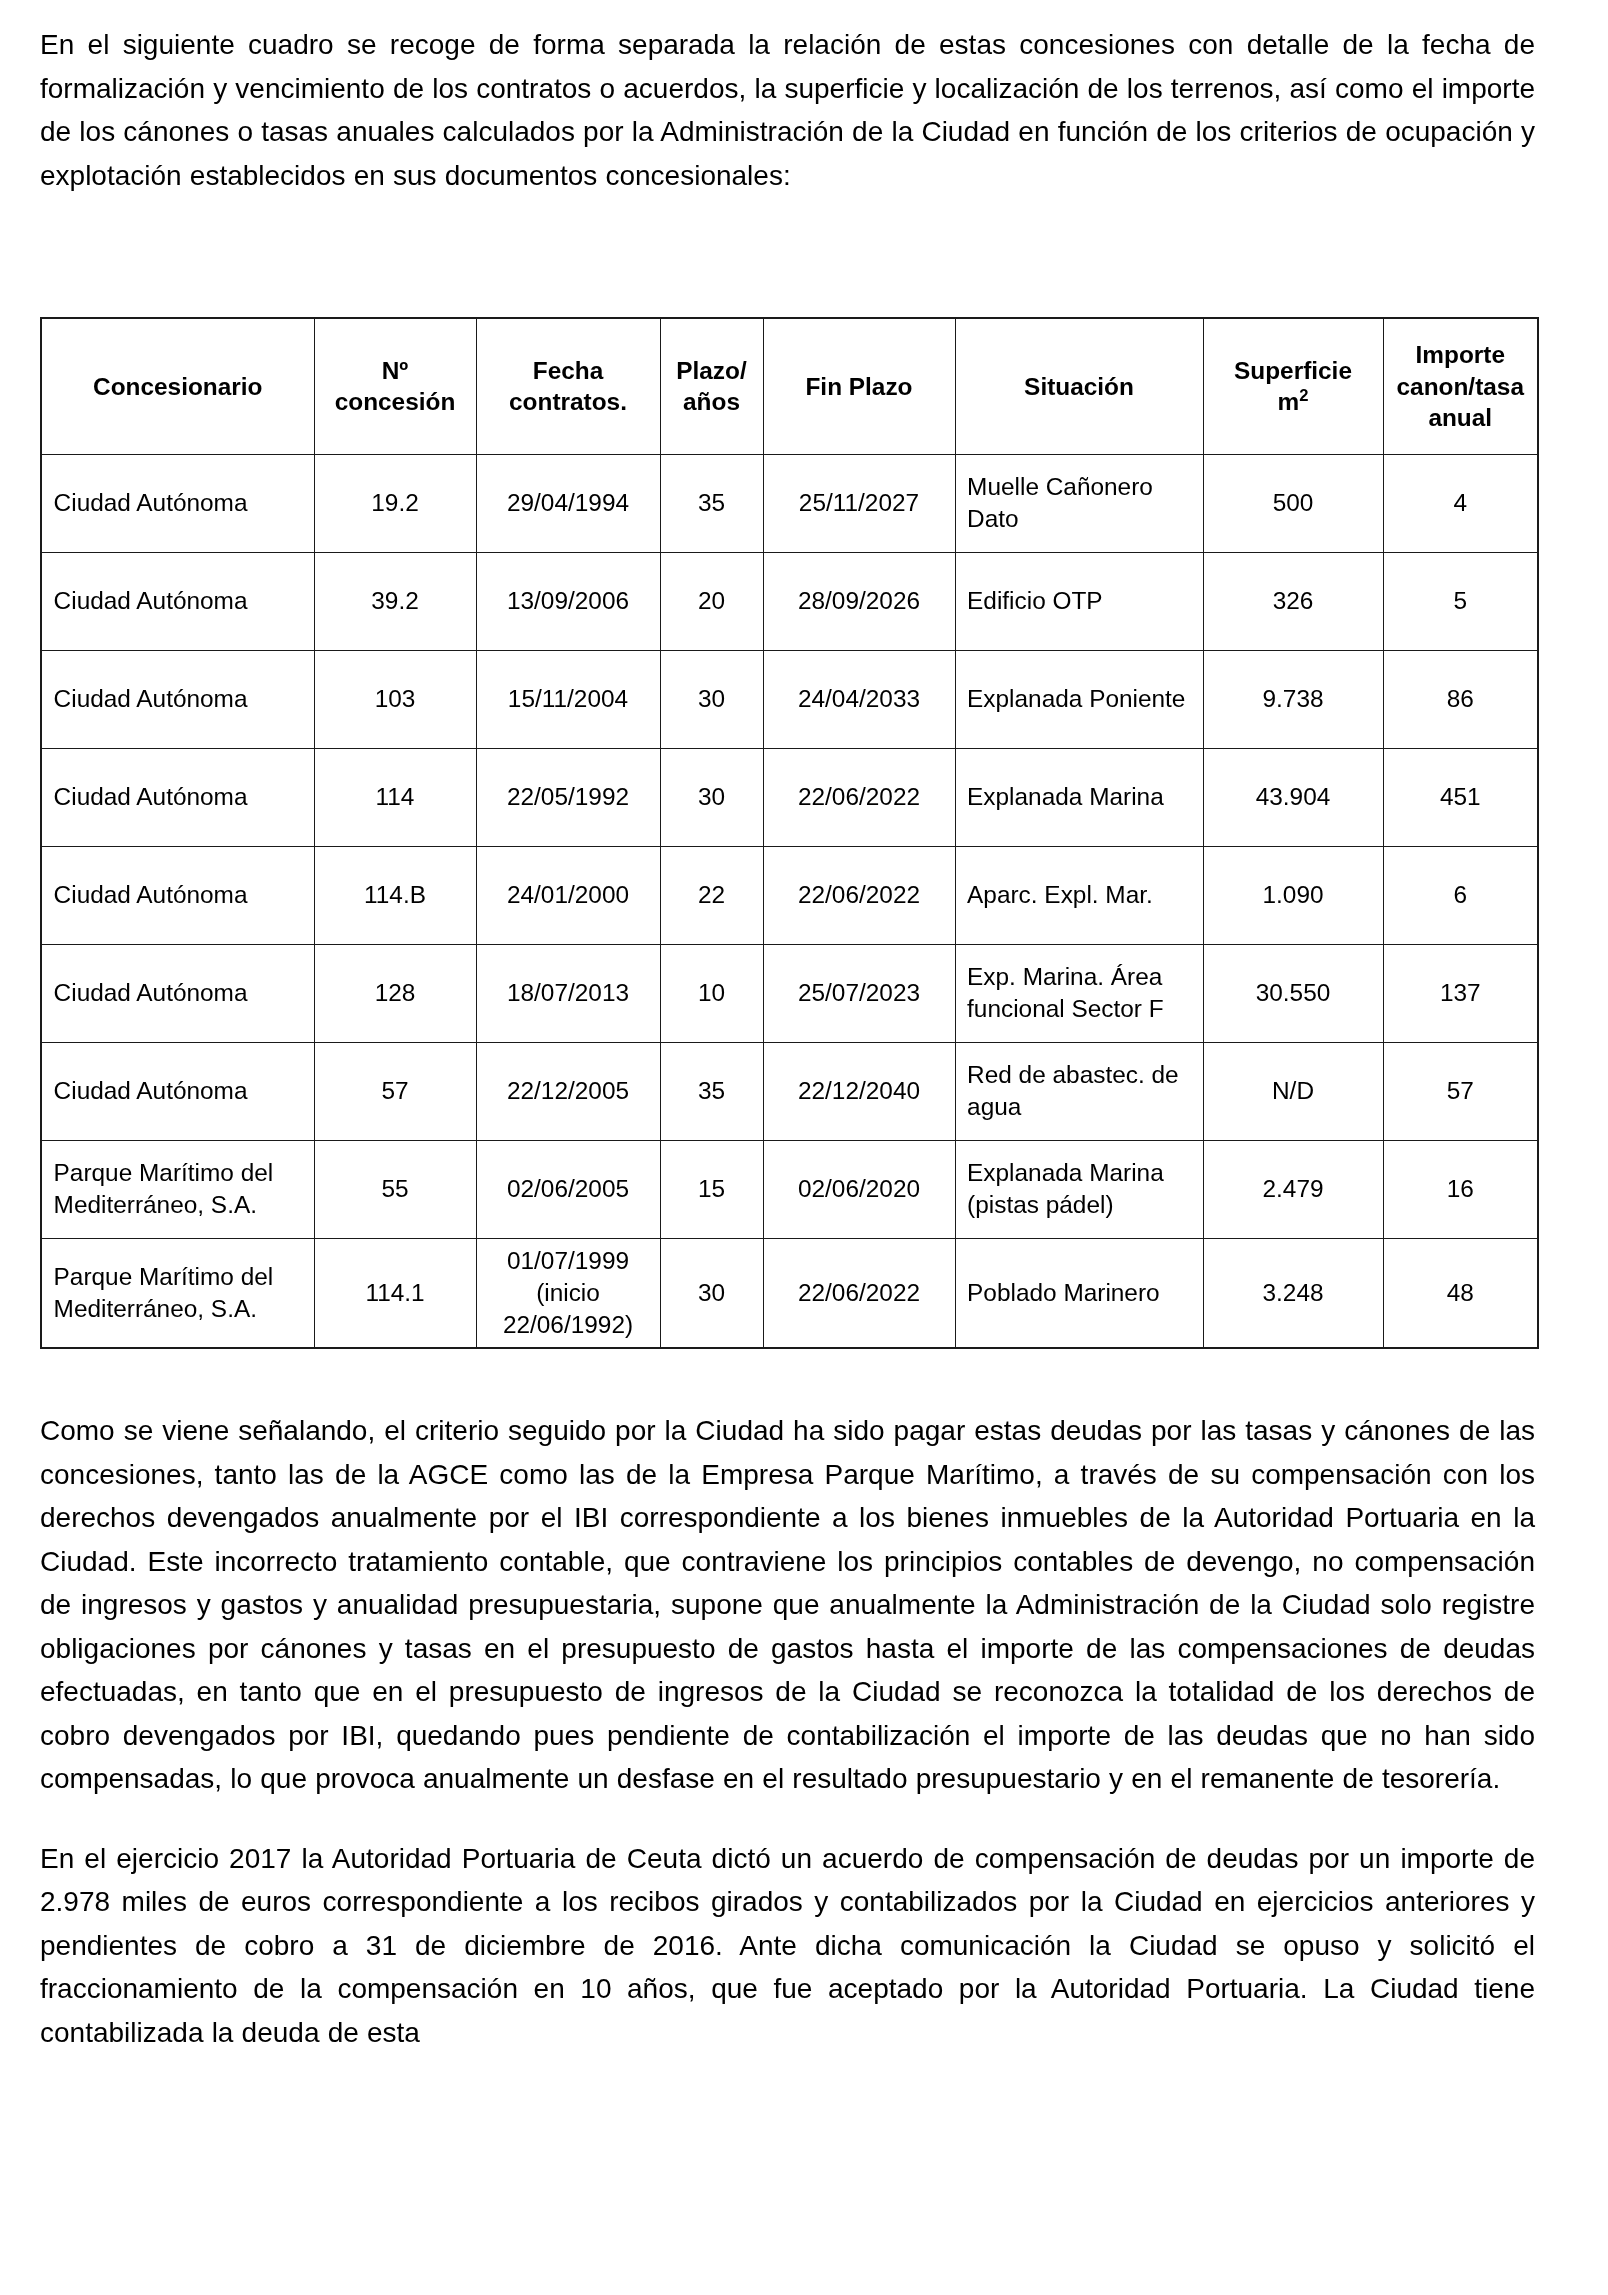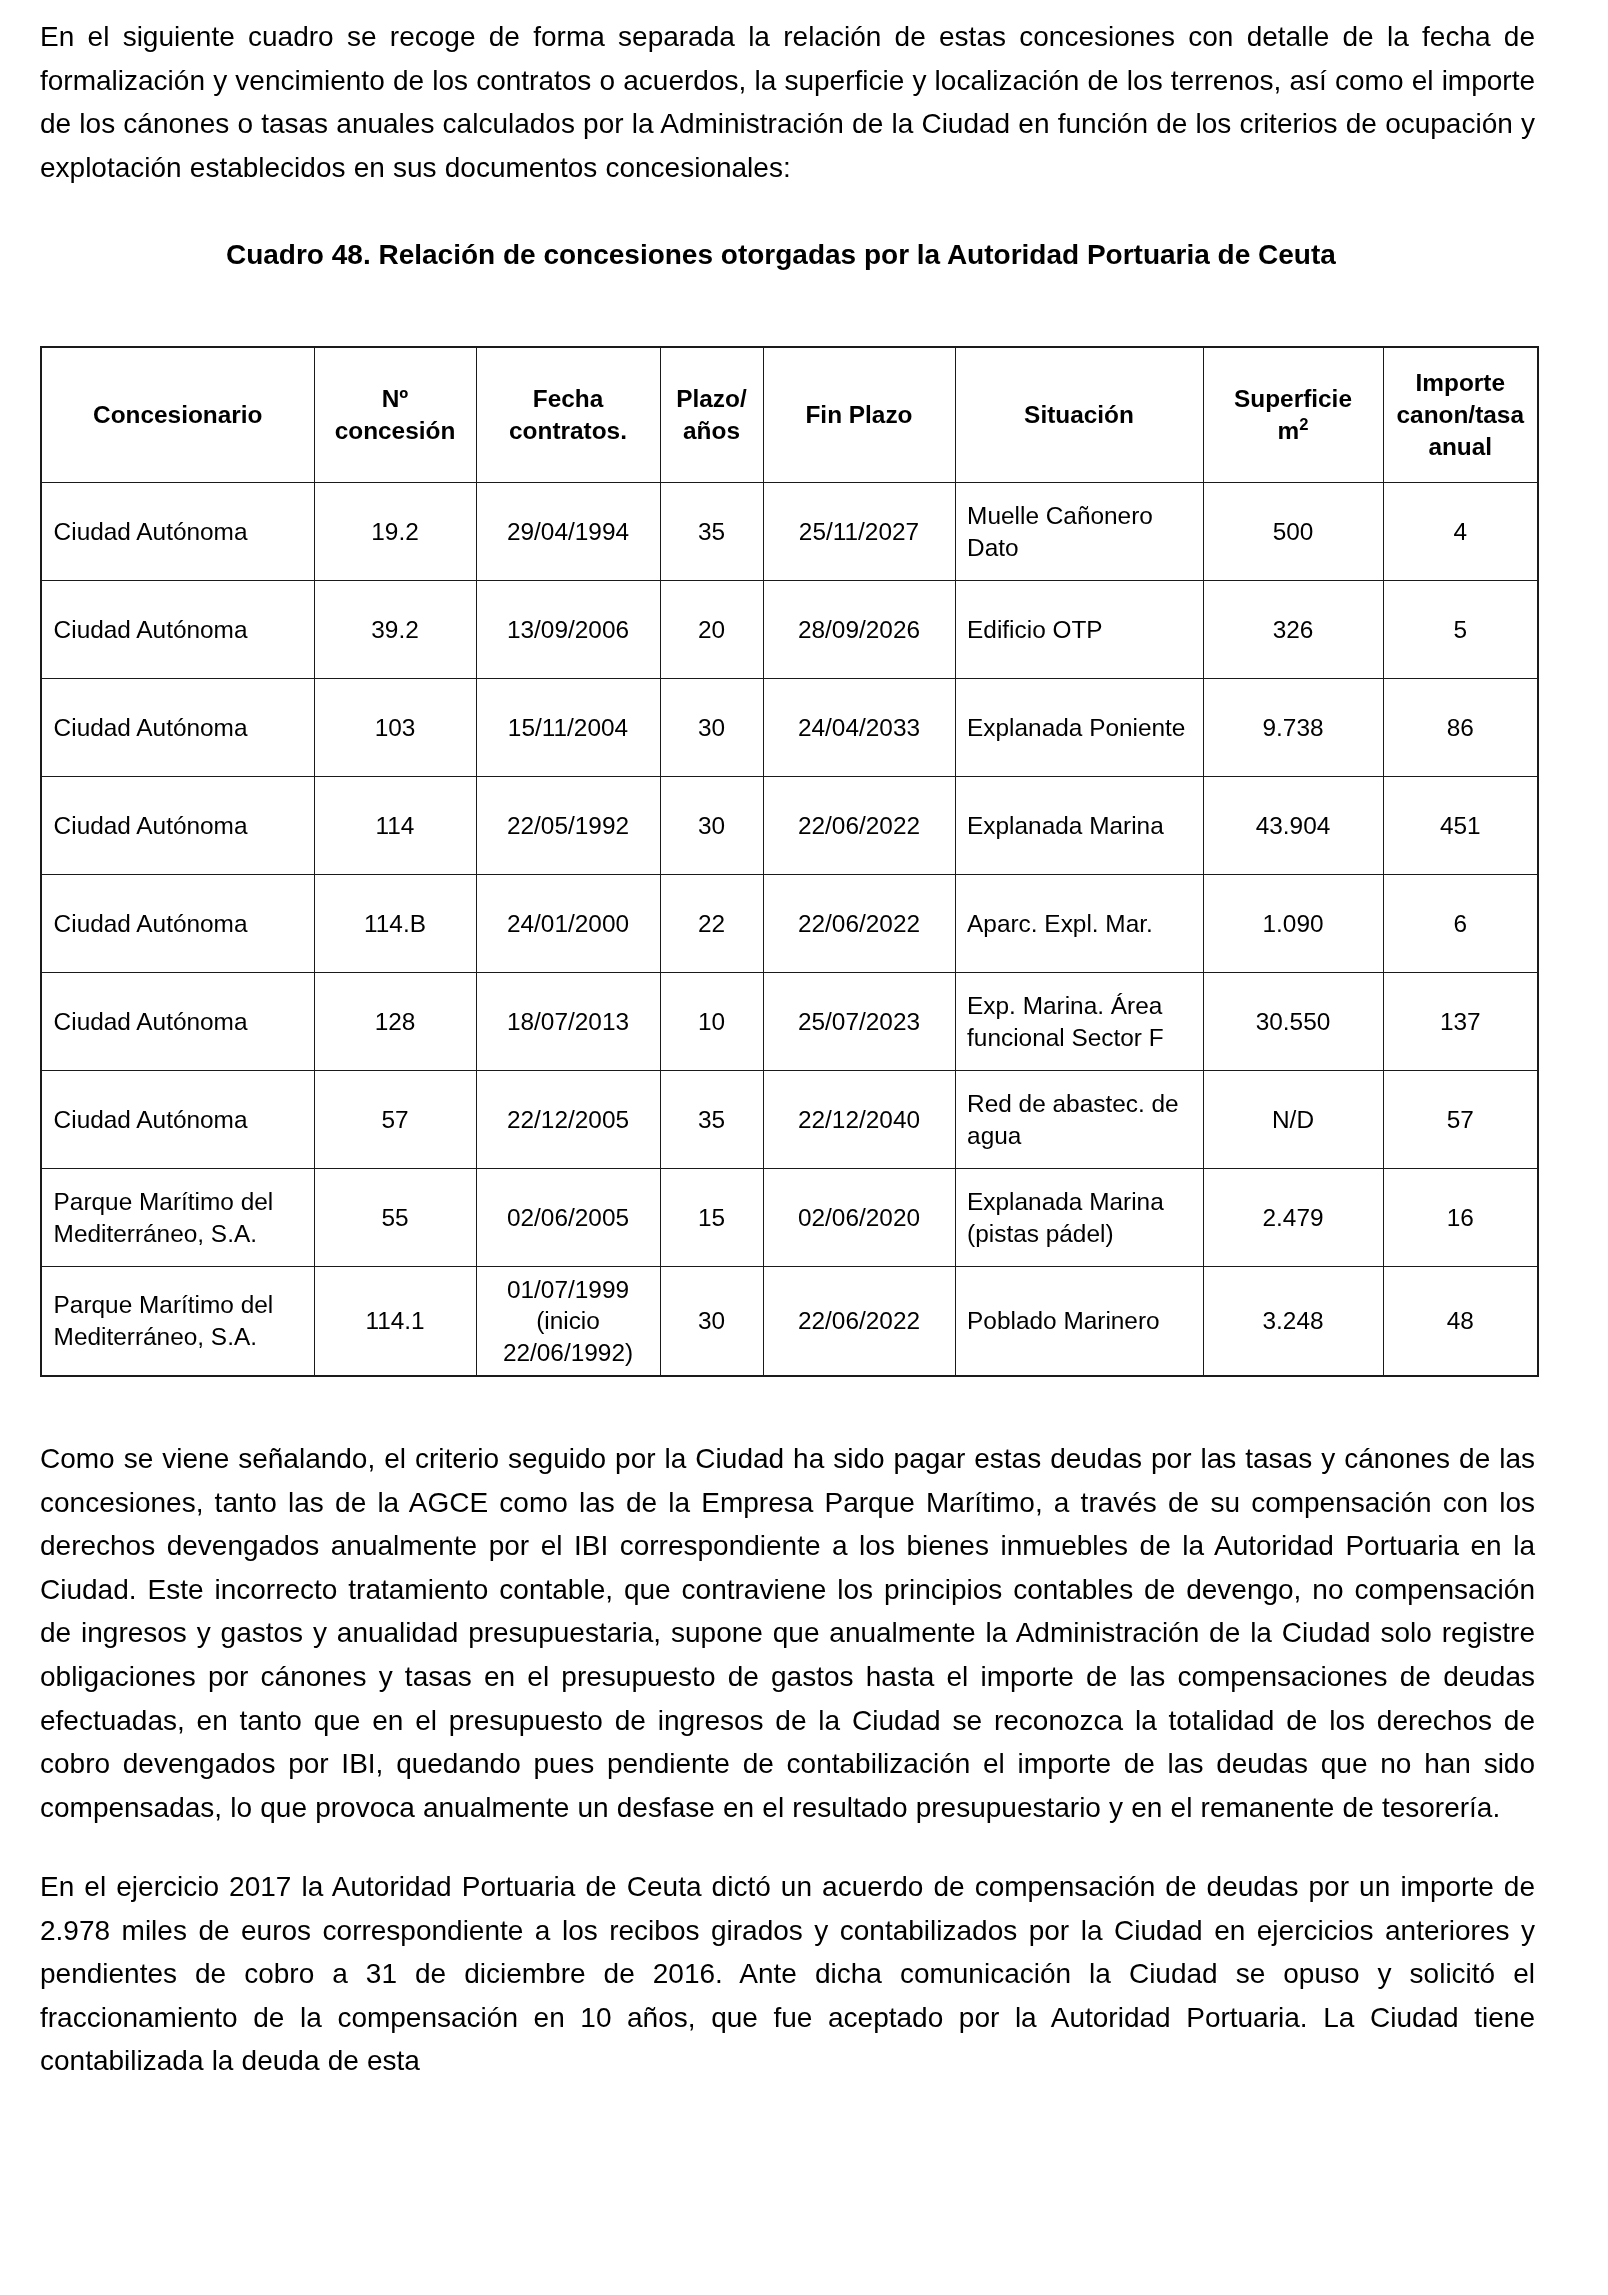--- a/index.html
+++ b/index.html
@@ -11,21 +11,21 @@
     width: 1608px;
     min-height: 2295px;
     font-family: "Liberation Sans", sans-serif;
     color: #000000;
     -webkit-font-smoothing: antialiased;
   }
   .page {
     width: 1608px;
     min-height: 2295px;
     box-sizing: border-box;
-    padding: 15px 73px 0 40px;
+    padding: 23px 73px 0 40px;
     position: relative;
   }
   p.body-text {
     font-size: 28px;
     line-height: 1.555;
     text-align: justify;
     text-justify: inter-word;
     margin: 0 0 0 0;
     letter-spacing: 0px;
     word-spacing: 0.4px;
@@ -96,21 +96,20 @@
 </style>
 </head>
 <body>
 
 <div class="page">
 
   <p class="body-text">En el siguiente cuadro se recoge de forma separada la relación de estas concesiones con detalle de la fecha de formalización y vencimiento de los contratos o acuerdos, la superficie y localización de los terrenos, así como el importe de los cánones o tasas anuales calculados por la Administración de la Ciudad en función de los criterios de ocupación y explotación establecidos en sus documentos concesionales:</p>
 
   <div class="gap-58"></div>
 
-  <p class="table-title">Cuadro 48. Relación de concesiones otorgadas por la Autoridad Portuaria de Ceuta</p>
 
   <div class="gap-44"></div>
 
 
   <div class="gap-44"></div>
 
   <table class="concesiones">
     <colgroup>
       <col class="c1">
         <col class="c2">

